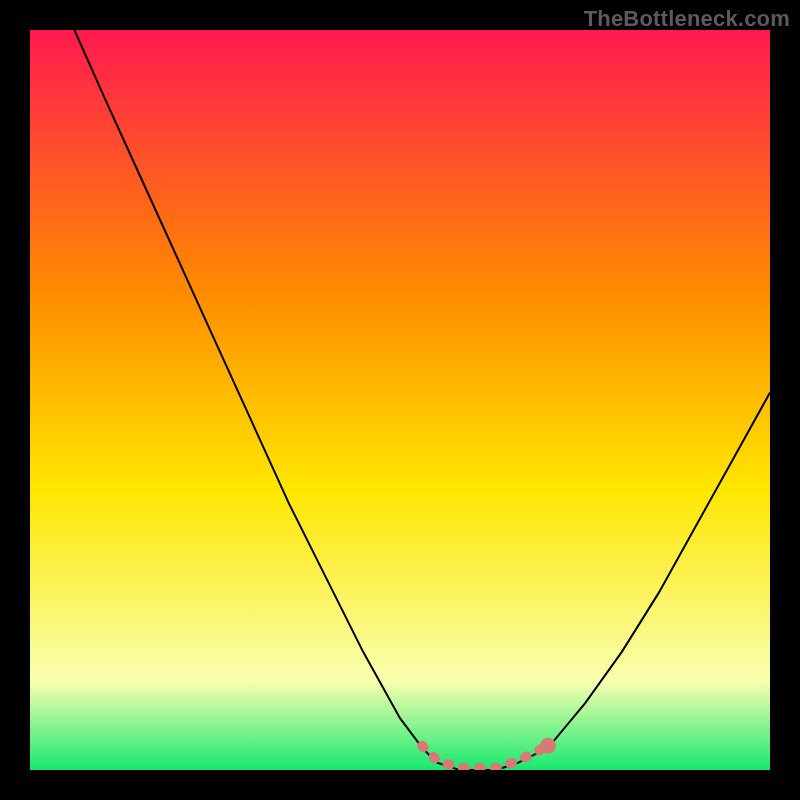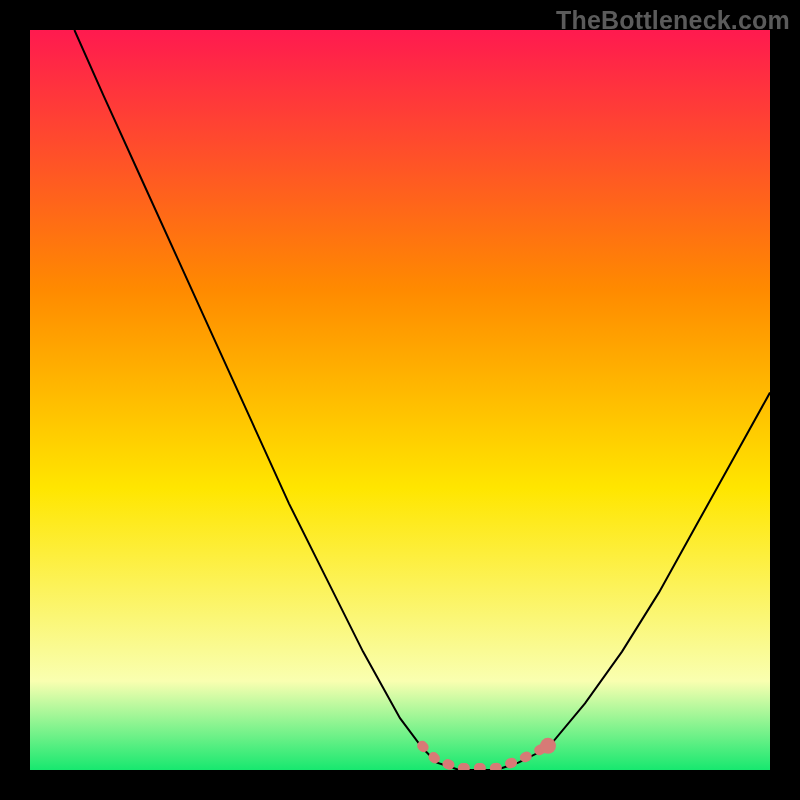--- a/index.html
+++ b/index.html
@@ -24,21 +24,21 @@
     top: 30px;
     width: 740px;
     height: 740px;
     overflow: hidden;
   }
   .watermark {
     position: absolute;
     top: 6px;
     right: 10px;
     font-family: Arial, Helvetica, sans-serif;
-    font-size: 25px;
+    font-size: 22px;
     font-weight: 600;
     color: #5b5b5b;
     letter-spacing: 0.2px;
   }
   svg { display: block; }
 </style>
 </head>
 <body>
 
 <div class="frame">

